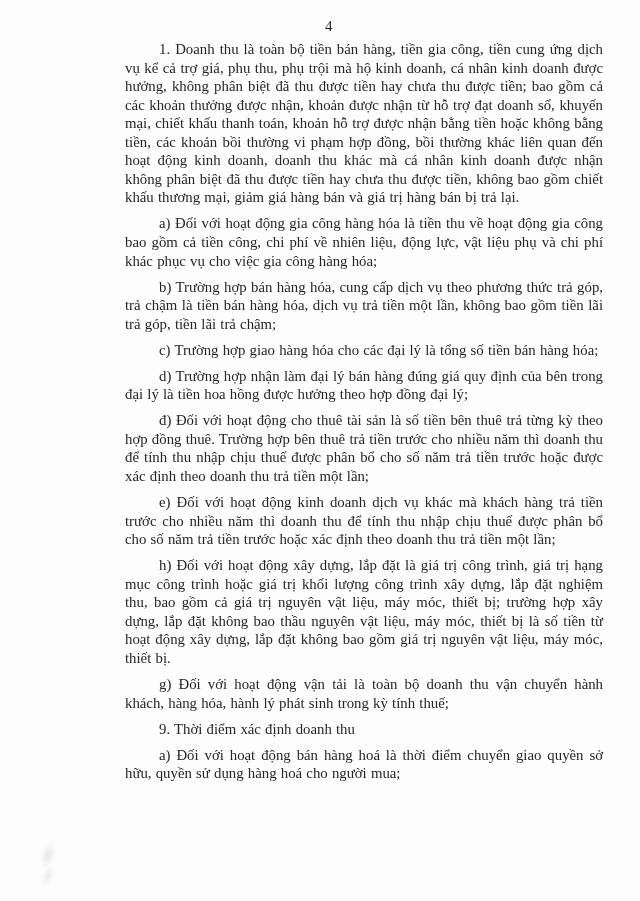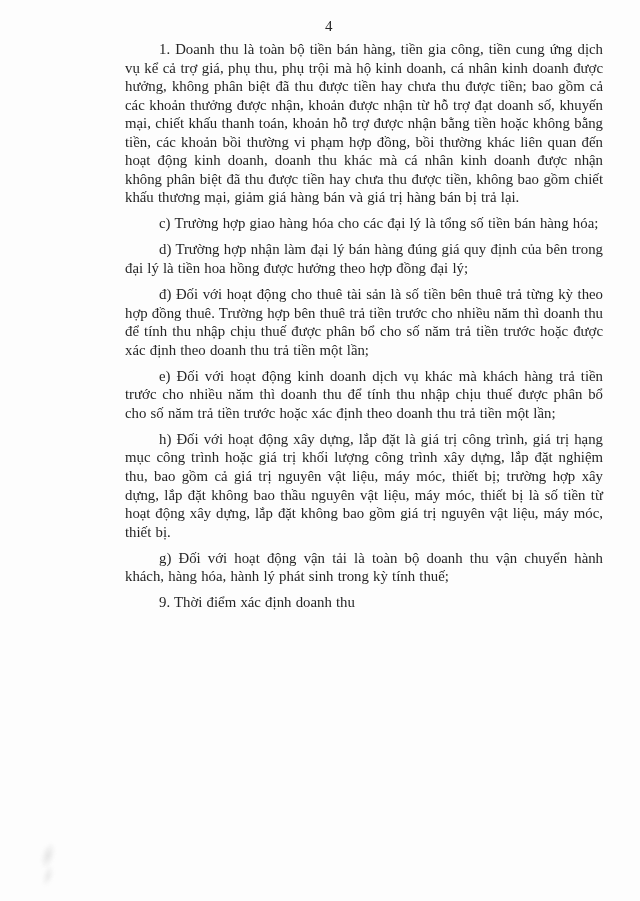--- a/index.html
+++ b/index.html
@@ -58,23 +58,26 @@
   }
 </style>
 </head>
 <body>
 
 <div class="page">
   <div class="page-number">4</div>
 
   <div class="content">
     <p>1. Doanh thu là toàn bộ tiền bán hàng, tiền gia công, tiền cung ứng dịch vụ kể cả trợ giá, phụ thu, phụ trội mà hộ kinh doanh, cá nhân kinh doanh được hưởng, không phân biệt đã thu được tiền hay chưa thu được tiền; bao gồm cả các khoản thưởng được nhận, khoản được nhận từ hỗ trợ đạt doanh số, khuyến mại, chiết khấu thanh toán, khoản hỗ trợ được nhận bằng tiền hoặc không bằng tiền, các khoản bồi thường vi phạm hợp đồng, bồi thường khác liên quan đến hoạt động kinh doanh, doanh thu khác mà cá nhân kinh doanh được nhận không phân biệt đã thu được tiền hay chưa thu được tiền, không bao gồm chiết khấu thương mại, giảm giá hàng bán và giá trị hàng bán bị trả lại.</p>
+    <p>a) Đối với hoạt động gia công hàng hóa là tiền thu về hoạt động gia công bao gồm cả tiền công, chi phí về nhiên liệu, động lực, vật liệu phụ và chi phí khác phục vụ cho việc gia công hàng hóa;</p>
+    <p>b) Trường hợp bán hàng hóa, cung cấp dịch vụ theo phương thức trả góp, trả chậm là tiền bán hàng hóa, dịch vụ trả tiền một lần, không bao gồm tiền lãi trả góp, tiền lãi trả chậm;</p>
     <p>c) Trường hợp giao hàng hóa cho các đại lý là tổng số tiền bán hàng hóa;</p>
     <p>d) Trường hợp nhận làm đại lý bán hàng đúng giá quy định của bên trong đại lý là tiền hoa hồng được hưởng theo hợp đồng đại lý;</p>
     <p>đ) Đối với hoạt động cho thuê tài sản là số tiền bên thuê trả từng kỳ theo hợp đồng thuê. Trường hợp bên thuê trả tiền trước cho nhiều năm thì doanh thu để tính thu nhập chịu thuế được phân bổ cho số năm trả tiền trước hoặc được xác định theo doanh thu trả tiền một lần;</p>
     <p>e) Đối với hoạt động kinh doanh dịch vụ khác mà khách hàng trả tiền trước cho nhiều năm thì doanh thu để tính thu nhập chịu thuế được phân bổ cho số năm trả tiền trước hoặc xác định theo doanh thu trả tiền một lần;</p>
     <p>h) Đối với hoạt động xây dựng, lắp đặt là giá trị công trình, giá trị hạng mục công trình hoặc giá trị khối lượng công trình xây dựng, lắp đặt nghiệm thu, bao gồm cả giá trị nguyên vật liệu, máy móc, thiết bị; trường hợp xây dựng, lắp đặt không bao thầu nguyên vật liệu, máy móc, thiết bị là số tiền từ hoạt động xây dựng, lắp đặt không bao gồm giá trị nguyên vật liệu, máy móc, thiết bị.</p>
     <p>g) Đối với hoạt động vận tải là toàn bộ doanh thu vận chuyển hành khách, hàng hóa, hành lý phát sinh trong kỳ tính thuế;</p>
     <p>9. Thời điểm xác định doanh thu</p>
+    <p>a) Đối với hoạt động bán hàng hoá là thời điểm chuyển giao quyền sở hữu, quyền sử dụng hàng hoá cho người mua;</p>
   </div>
 
   <div class="scan-artifact"></div>
 </div>
 
 </body></html>

